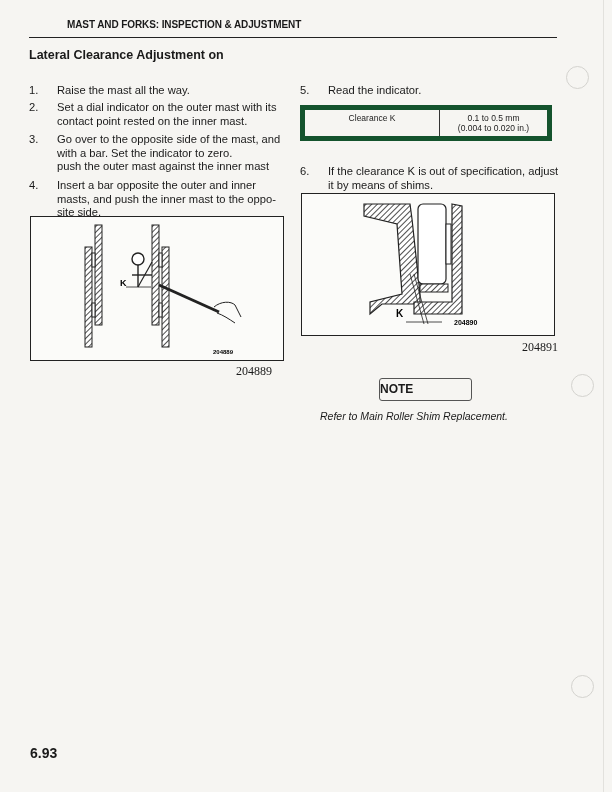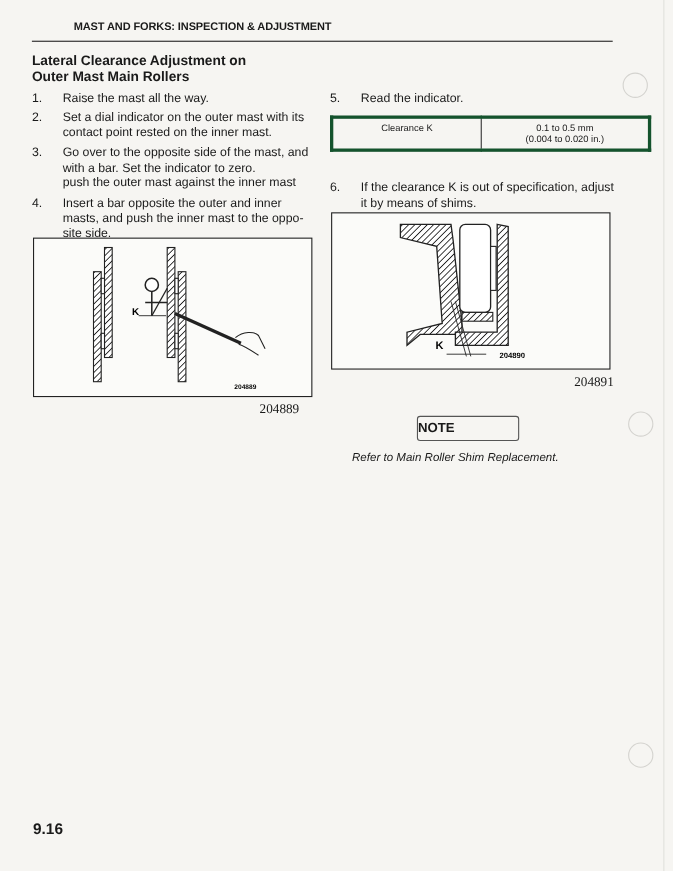--- a/index.html
+++ b/index.html
@@ -16,22 +16,22 @@
   .header-rule { position:absolute; left:29px; top:37px; width:528px; height:1px; background:#222; }
   .section-title {
     position:absolute; left:29px; top:48px; font-size:12.5px; font-weight:bold; line-height:15px;
   }
   .step { position:absolute; font-size:11.2px; line-height:13.5px; }
   .step .num { position:absolute; left:0; top:0; }
   .step .txt { position:absolute; left:28px; top:0; }
   .figure-box { position:absolute; border:1px solid #222; background:#fbfbf9; }
   .fig-caption { position:absolute; font-family:"Liberation Serif", serif; font-size:12px; }
   .spec-table {
-    position:absolute; left:300px; top:105px; width:292px; height:33px;
-    border:3px solid #14532d; border-collapse:collapse; font-size:8.5px;
+    position:absolute; left:300px; top:105px; width:252px; height:33px;
+    border:5px solid #14532d; border-collapse:collapse; font-size:8.5px;
   }
   .spec-table td { border:1px solid #333; vertical-align:top; padding:3px 4px; text-align:center; }
   .note-box {
     position:absolute; left:379px; top:378px; width:91px; height:21px;
     border:1px solid #555; border-radius:3px; text-align:left;
     font-weight:bold; font-size:12px; line-height:21px;
   }
   .note-text { position:absolute; left:320px; top:410px; font-size:10.5px; font-style:italic; }
   .page-number { position:absolute; left:30px; top:745px; font-size:14px; font-weight:bold; }
   .tab-circle {
@@ -44,21 +44,20 @@
 <div class="page-edge"></div>
 <div class="tab-circle" style="left:566px;top:66px;"></div>
 <div class="tab-circle" style="left:571px;top:374px;"></div>
 <div class="tab-circle" style="left:571px;top:675px;"></div>
 
 <div class="header-title">MAST AND FORKS: INSPECTION &amp; ADJUSTMENT</div>
 <div class="header-rule"></div>
 
 <div class="section-title">
   <div>Lateral Clearance Adjustment on</div>
-  <div>Outer Mast Main Rollers</div>
 </div>
 
 <div class="step" style="left:29px;top:84px;width:260px;">
   <span class="num">1.</span>
   <span class="txt">Raise the mast all the way.</span>
 </div>
 <div class="step" style="left:29px;top:101px;width:260px;height:30px;">
   <span class="num">2.</span>
   <div class="txt">
     <div>Set a dial indicator on the outer mast with its</div>
@@ -163,13 +162,13 @@
     <line x1="104" y1="128" x2="140" y2="128" stroke="#222" stroke-width="0.8"></line>
     <text x="94" y="123" font-size="10" font-weight="bold" font-family="Liberation Sans, sans-serif">K</text>
     <text x="152" y="131" font-size="7" font-weight="bold" font-family="Liberation Sans, sans-serif">204890</text>
   </svg>
 </div>
 <div class="fig-caption" style="left:522px;top:340px;">204891</div>
 
 <div class="note-box">NOTE</div>
 <div class="note-text">Refer to Main Roller Shim Replacement.</div>
 
-<div class="page-number">9.16</div>
+<div class="page-number">6.93</div>
 
 </body></html>

